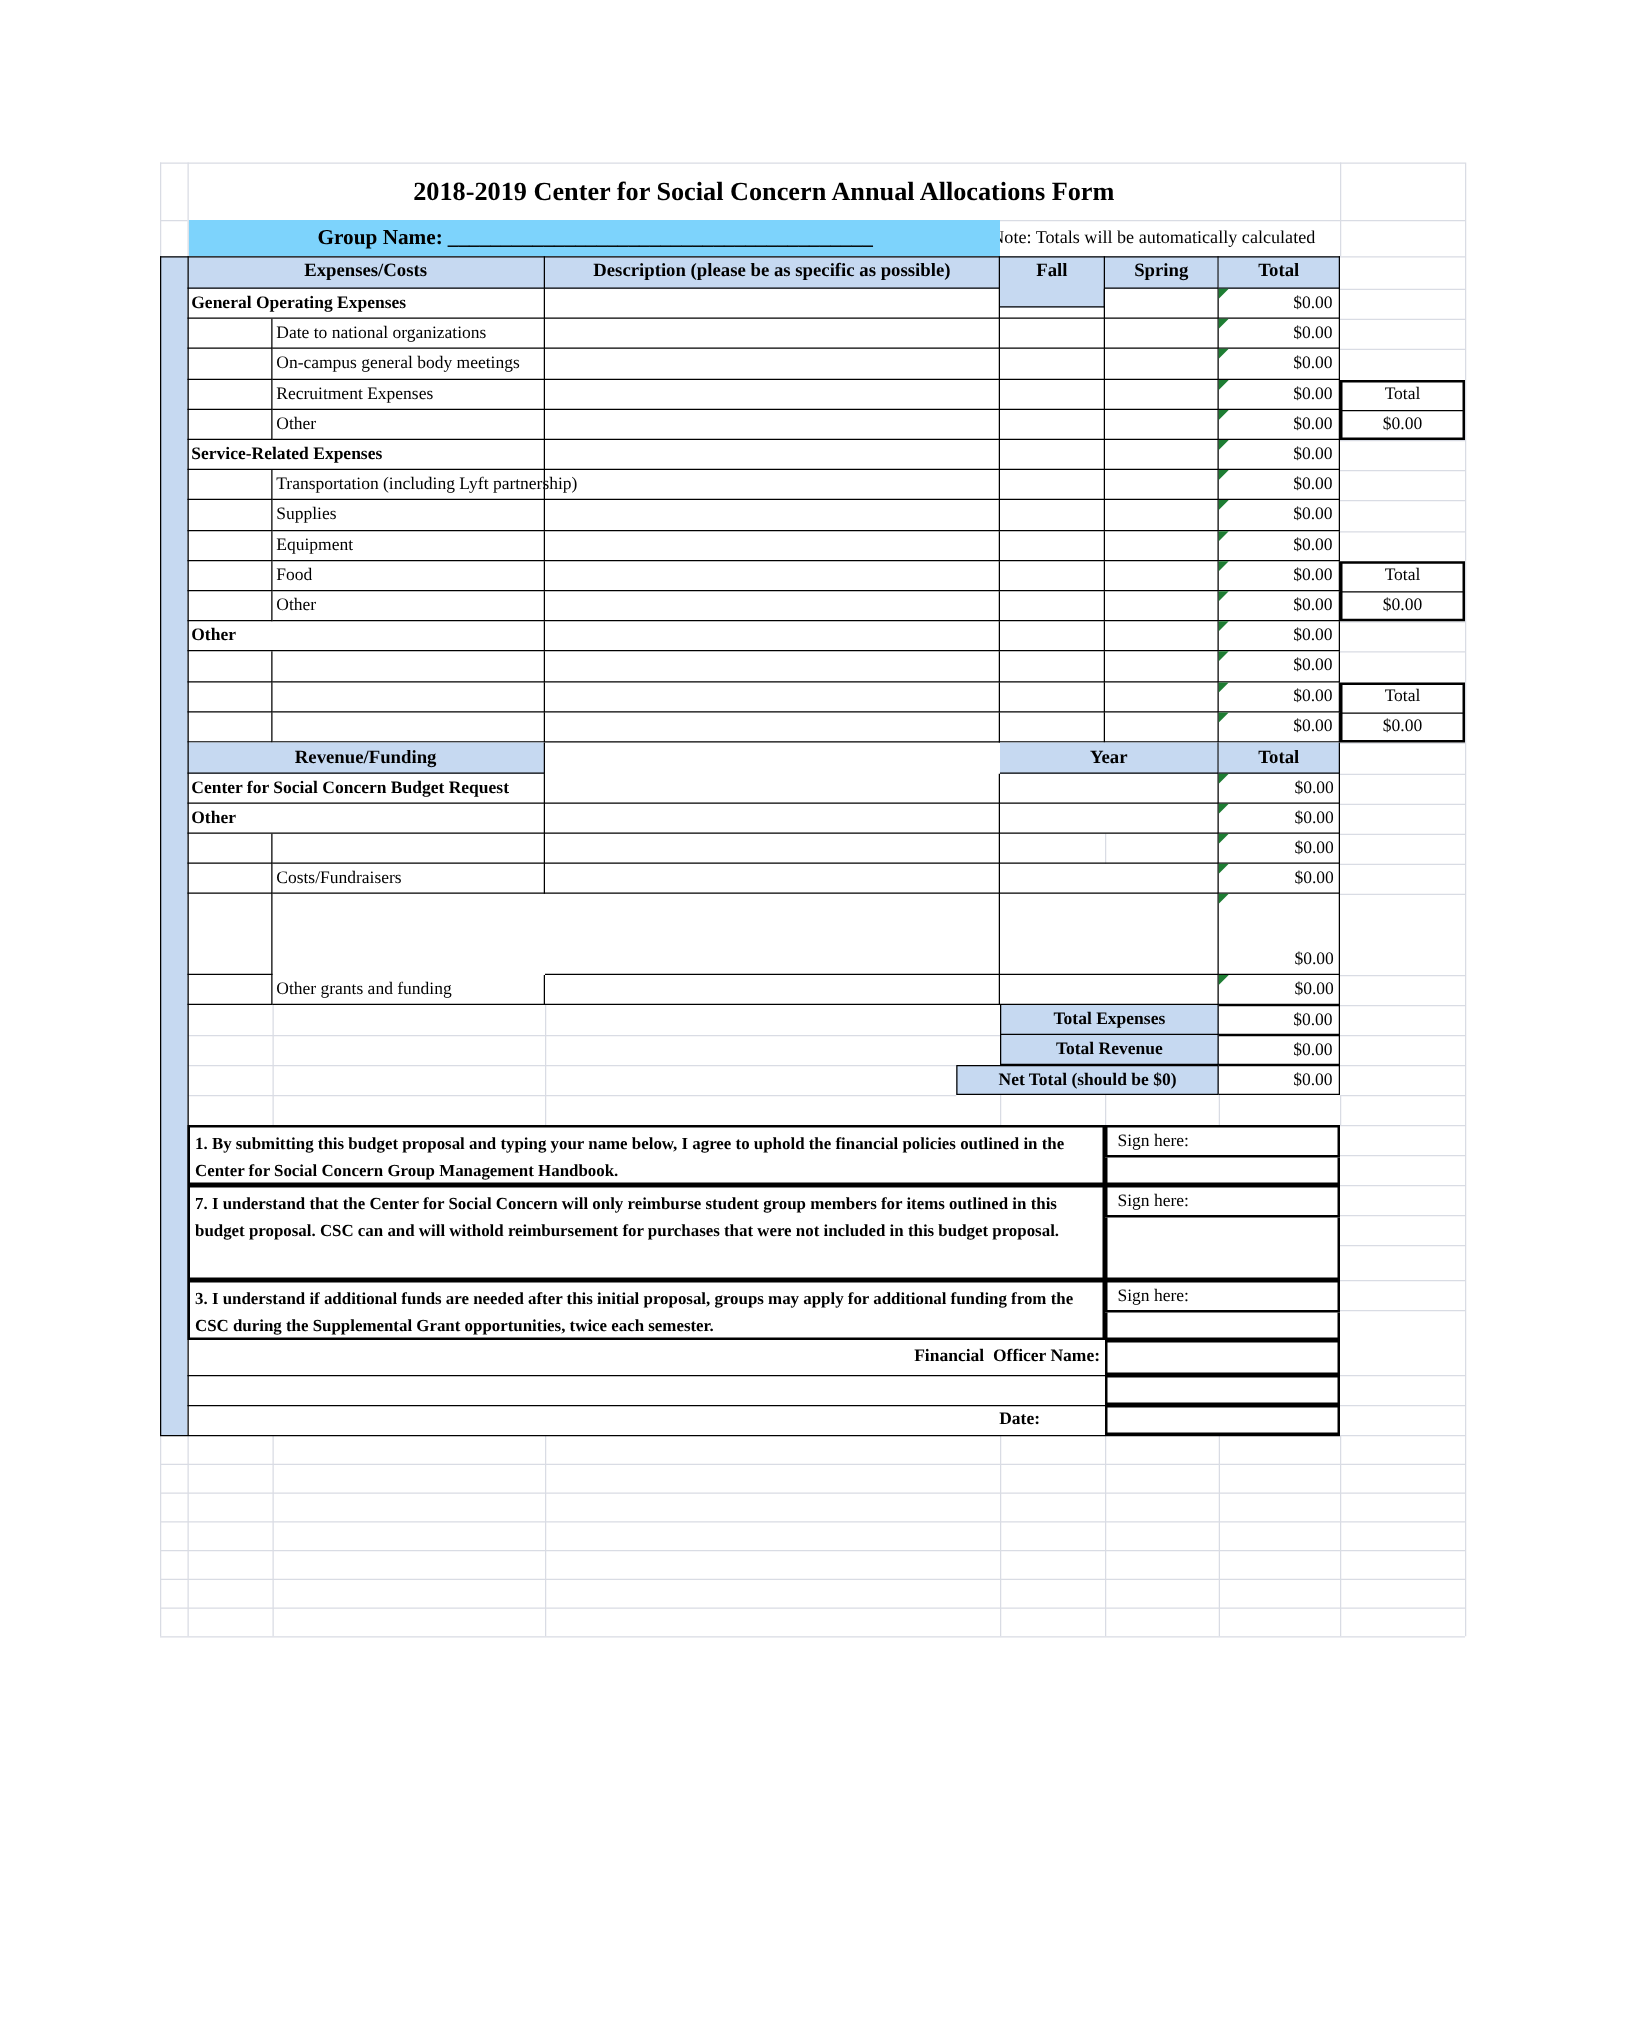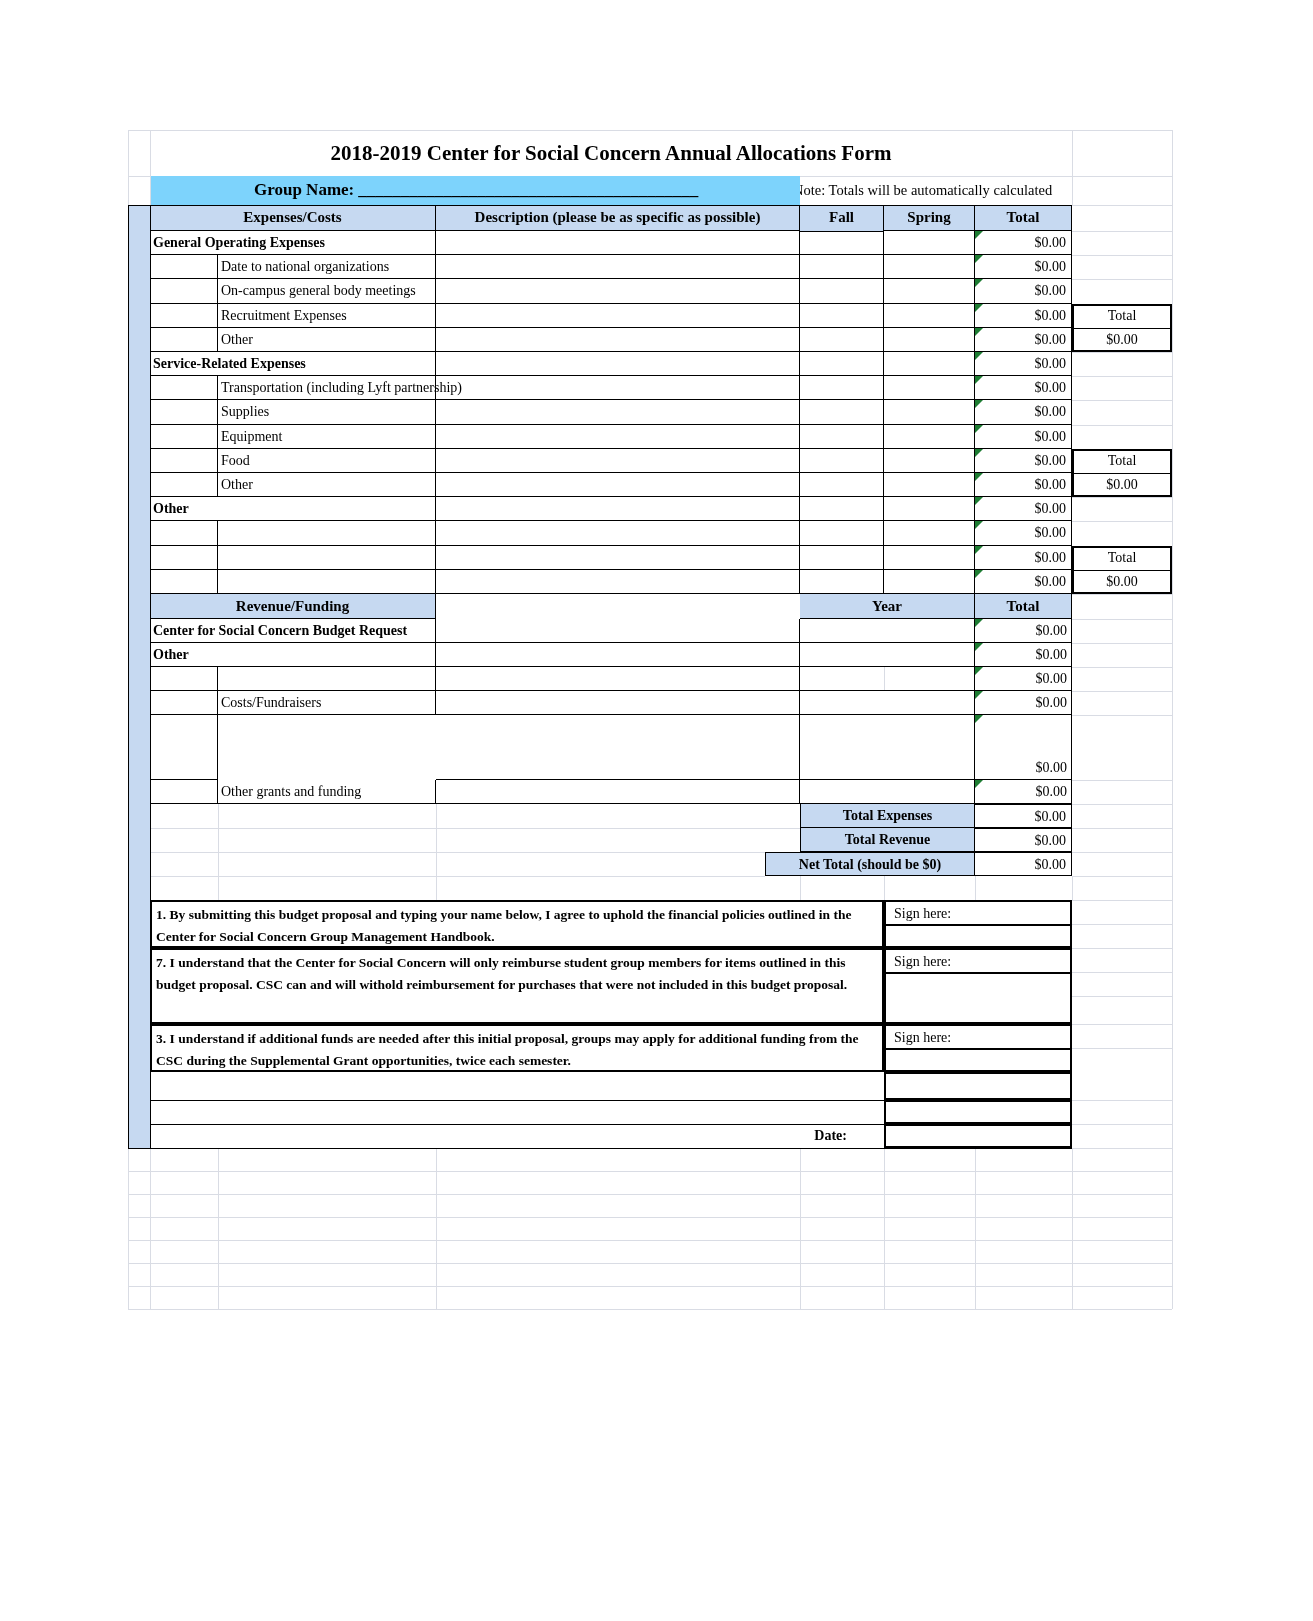--- a/index.html
+++ b/index.html
@@ -106,21 +106,21 @@
     <div class="abs gl" style="left: 128px; top: 1171px; width: 1044px; height: 1px;"></div>
     <div class="abs gl" style="left: 128px; top: 1194px; width: 1044px; height: 1px;"></div>
     <div class="abs gl" style="left: 128px; top: 1217px; width: 1044px; height: 1px;"></div>
     <div class="abs gl" style="left: 128px; top: 1240px; width: 1044px; height: 1px;"></div>
     <div class="abs gl" style="left: 128px; top: 1263px; width: 1044px; height: 1px;"></div>
     <div class="abs gl" style="left: 128px; top: 1286px; width: 1044px; height: 1px;"></div>
     <div class="abs gl" style="left: 128px; top: 1309px; width: 1044px; height: 1px;"></div>
     <div class="abs blue" style="left: 128px; top: 205px; width: 22px; height: 943px;"></div>
     <div class="abs blue f-head ctr br bb" style="left: 150px; top: 205px; width: 286px; height: 26px; line-height: 25px;">Expenses/Costs</div>
     <div class="abs blue f-head ctr br bb" style="left: 436px; top: 205px; width: 364px; height: 26px; line-height: 25px;">Description (please be as specific as possible)</div>
-    <div class="abs blue f-head ctr br bb" style="left: 800px; top: 205px; width: 84px; height: 27px; line-height: 25px;">Fall</div>
+    <div class="abs blue f-head ctr br bb" style="left: 800px; top: 205px; width: 84px; height: 41px; line-height: 25px;">Fall</div>
     <div class="abs blue f-head ctr br bb" style="left: 884px; top: 205px; width: 91px; height: 26px; line-height: 25px;">Spring</div>
     <div class="abs blue f-head ctr br bb" style="left: 975px; top: 205px; width: 97px; height: 26px; line-height: 25px;">Total</div>
     <div class="abs f-body bold br bb nw" style="left: 150px; top: 231px; width: 286px; height: 24px; line-height: 23px; padding-left: 3px;">General Operating Expenses</div>
     <div class="abs br bb" style="left: 436px; top: 231px; width: 364px; height: 24px;"></div>
     <div class="abs br bb" style="left: 800px; top: 231px; width: 84px; height: 24px;"></div>
     <div class="abs br bb" style="left: 884px; top: 231px; width: 91px; height: 24px;"></div>
     <div class="abs f-body right br bb" style="left: 975px; top: 231px; width: 97px; height: 24px; line-height: 23px; padding-right: 5px;">$0.00</div>
     <div class="abs tri" style="left: 975px; top: 231px; width: 0px; height: 0px;"></div>
     <div class="abs br bb" style="left: 150px; top: 255px; width: 68px; height: 24px;"></div>
     <div class="abs f-body br bb nw" style="left: 218px; top: 255px; width: 218px; height: 24px; line-height: 23px; padding-left: 3px;">Date to national organizations</div>
@@ -283,23 +283,24 @@
     <div class="abs bl2 f-body" style="left: 884px; top: 900px; width: 188px; height: 26px; line-height: 23px; padding-left: 8px;">Sign here:</div>
     <div class="abs" style="left: 884px; top: 926px; width: 188px; height: 22px;"></div>
     <div class="abs bl2 f-stmt" style="left: 150px; top: 948px; width: 734px; height: 76px; line-height: 22px; padding: 2px 8px 0px 4px;">7. I understand that the Center for Social Concern will only reimburse student group members for items outlined in this budget proposal. CSC can and will withold reimbursement for purchases that were not included in this budget proposal.</div>
     <div class="abs bl2" style="left: 884px; top: 948px; width: 188px; height: 76px;"></div>
     <div class="abs bl2 f-body" style="left: 884px; top: 948px; width: 188px; height: 26px; line-height: 23px; padding-left: 8px;">Sign here:</div>
     <div class="abs" style="left: 884px; top: 974px; width: 188px; height: 50px;"></div>
     <div class="abs bl2 f-stmt" style="left: 150px; top: 1024px; width: 734px; height: 48px; line-height: 22px; padding: 2px 8px 0px 4px;">3. I understand if additional funds are needed after this initial proposal, groups may apply for additional funding from the CSC during the Supplemental Grant opportunities, twice each semester.</div>
     <div class="abs bl2" style="left: 884px; top: 1024px; width: 188px; height: 48px;"></div>
     <div class="abs bl2 f-body" style="left: 884px; top: 1024px; width: 188px; height: 26px; line-height: 23px; padding-left: 8px;">Sign here:</div>
     <div class="abs" style="left: 884px; top: 1050px; width: 188px; height: 22px;"></div>
+    <div class="abs f-body bold right white" style="left: 150px; top: 1072px; width: 734px; height: 28px; line-height: 28px; padding-right: 4px;">Financial&nbsp; Officer Name:</div>
     <div class="abs bl2 white" style="left: 884px; top: 1072px; width: 188px; height: 28px;"></div>
     <div class="abs bl2 white" style="left: 884px; top: 1100px; width: 188px; height: 24px;"></div>
-    <div class="abs f-body bold right white" style="left: 165px; top: 1124px; width: 686px; height: 24px; line-height: 24px; padding-right: 4px;">Date:</div>
+    <div class="abs f-body bold right white" style="left: 150px; top: 1124px; width: 686px; height: 24px; line-height: 24px; padding-right: 4px;">Date:</div>
     <div class="abs bl2 white" style="left: 884px; top: 1124px; width: 188px; height: 24px;"></div>
     <div class="abs black" style="left: 128px; top: 205px; width: 1px; height: 943px;"></div>
     <div class="abs black" style="left: 150px; top: 205px; width: 1px; height: 943px;"></div>
     <div class="abs black" style="left: 128px; top: 205px; width: 944px; height: 1px;"></div>
     <div class="abs black" style="left: 150px; top: 1100px; width: 922px; height: 1px;"></div>
     <div class="abs black" style="left: 150px; top: 1124px; width: 922px; height: 1px;"></div>
     <div class="abs black" style="left: 128px; top: 1148px; width: 944px; height: 1px;"></div>
   </div>
 
 </body></html>

